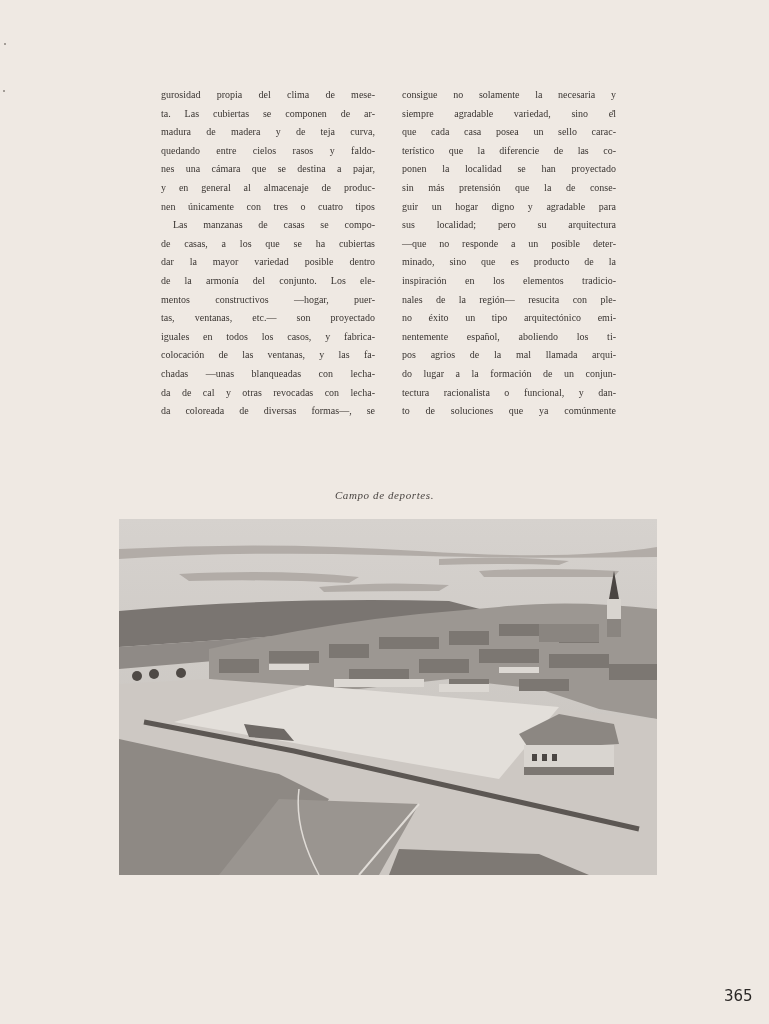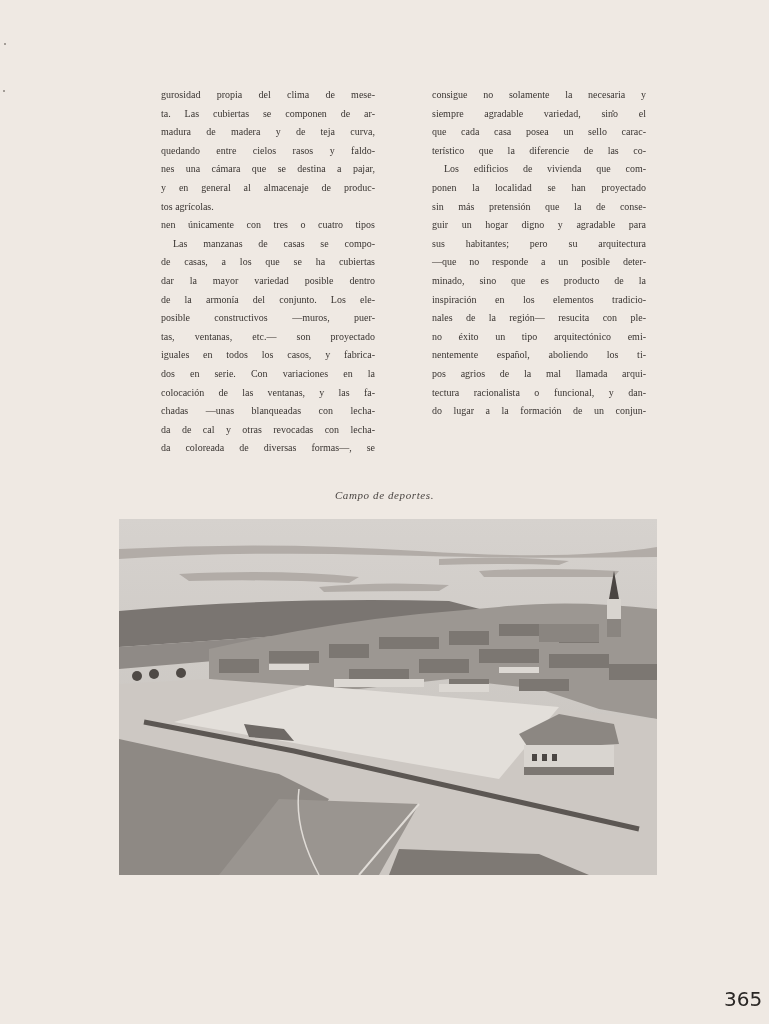--- a/index.html
+++ b/index.html
@@ -12,21 +12,21 @@
     color: #3a3532;
   }
   .col {
     position: absolute;
     top: 86px;
     width: 214px;
     font-size: 10px;
     line-height: 18.6px;
   }
   .col-left { left: 161px; }
-  .col-right { left: 402px; margin-left: 30px; }
+  .col-right { left: 402px; }
   .line {
     display: block;
     text-align: justify;
     text-align-last: justify;
     white-space: nowrap;
     height: 18.6px;
     overflow: visible;
   }
   .line.last { text-align-last: left; }
   .line.indent { padding-left: 12px; }
@@ -45,76 +45,74 @@
     left: 119px; top: 519px;
     width: 538px; height: 356px;
     overflow: hidden;
     background: #cfcac5;
   }
   .photo svg { display: block; width: 100%; height: 100%; }
   .page-number {
     position: absolute;
     left: 724px; top: 987px;
     font-family: "DejaVu Sans", sans-serif;
-    font-size: 20px;
+    font-size: 15px;
     color: #2a2725;
   }
   .speck { position: absolute; width: 2px; height: 2px; border-radius: 50%; background: #8a837e; }
 </style>
 </head>
 <body>
 
 <div>
   <div class="speck" style="left:4px;top:43px"></div>
   <div class="speck" style="left:3px;top:90px"></div>
   <div class="speck" style="left:612px;top:110px"></div>
 </div>
 
 <div class="col col-left">
   <span class="line">gurosidad propia del clima de mese-</span>
   <span class="line">ta. Las cubiertas se componen de ar-</span>
   <span class="line">madura de madera y de teja curva,</span>
   <span class="line">quedando entre cielos rasos y faldo-</span>
   <span class="line">nes una cámara que se destina a pajar,</span>
   <span class="line">y en general al almacenaje de produc-</span>
-  <span class="line last">tos agrícolas.</span>
   <span class="line">nen únicamente con tres o cuatro tipos</span>
   <span class="line indent">Las manzanas de casas se compo-</span>
   <span class="line">de casas, a los que se ha cubiertas</span>
   <span class="line">dar la mayor variedad posible dentro</span>
   <span class="line">de la armonía del conjunto. Los ele-</span>
-  <span class="line">posible constructivos —muros, puer-</span>
+  <span class="line">mentos constructivos —hogar, puer-</span>
   <span class="line">tas, ventanas, etc.— son proyectado</span>
   <span class="line">iguales en todos los casos, y fabrica-</span>
-  <span class="line">dos en serie. Con variaciones en la</span>
   <span class="line">colocación de las ventanas, y las fa-</span>
   <span class="line">chadas —unas blanqueadas con lecha-</span>
   <span class="line">da de cal y otras revocadas con lecha-</span>
   <span class="line">da coloreada de diversas formas—, se</span>
 </div>
 
 <div class="col col-right">
   <span class="line">consigue no solamente la necesaria y</span>
   <span class="line">siempre agradable variedad, sino el</span>
   <span class="line">que cada casa posea un sello carac-</span>
   <span class="line">terístico que la diferencie de las co-</span>
-  <span class="line indent">Los edificios de vivienda que com-</span>
   <span class="line">ponen la localidad se han proyectado</span>
   <span class="line">sin más pretensión que la de conse-</span>
   <span class="line">guir un hogar digno y agradable para</span>
-  <span class="line">sus habitantes; pero su arquitectura</span>
+  <span class="line">sus localidad; pero su arquitectura</span>
   <span class="line">—que no responde a un posible deter-</span>
   <span class="line">minado, sino que es producto de la</span>
   <span class="line">inspiración en los elementos tradicio-</span>
   <span class="line">nales de la región— resucita con ple-</span>
   <span class="line">no éxito un tipo arquitectónico emi-</span>
   <span class="line">nentemente español, aboliendo los ti-</span>
   <span class="line">pos agrios de la mal llamada arqui-</span>
+  <span class="line">do lugar a la formación de un conjun-</span>
   <span class="line">tectura racionalista o funcional, y dan-</span>
-  <span class="line">do lugar a la formación de un conjun-</span>
+  <span class="line">to de soluciones que ya comúnmente</span>
 </div>
 
 <div class="caption">Campo de deportes.</div>
 
 <div class="photo" title="Aerial photograph of a village with a rectangular sports field in the foreground, a church tower with spire at right, and open fields beyond">
   <svg viewBox="0 0 538 356" preserveAspectRatio="none">
     <defs>
       <linearGradient id="sky" x1="0" y1="0" x2="0" y2="1">
         <stop offset="0" stop-color="#d6d2ce"></stop>
         <stop offset="1" stop-color="#c4c0bb"></stop>

